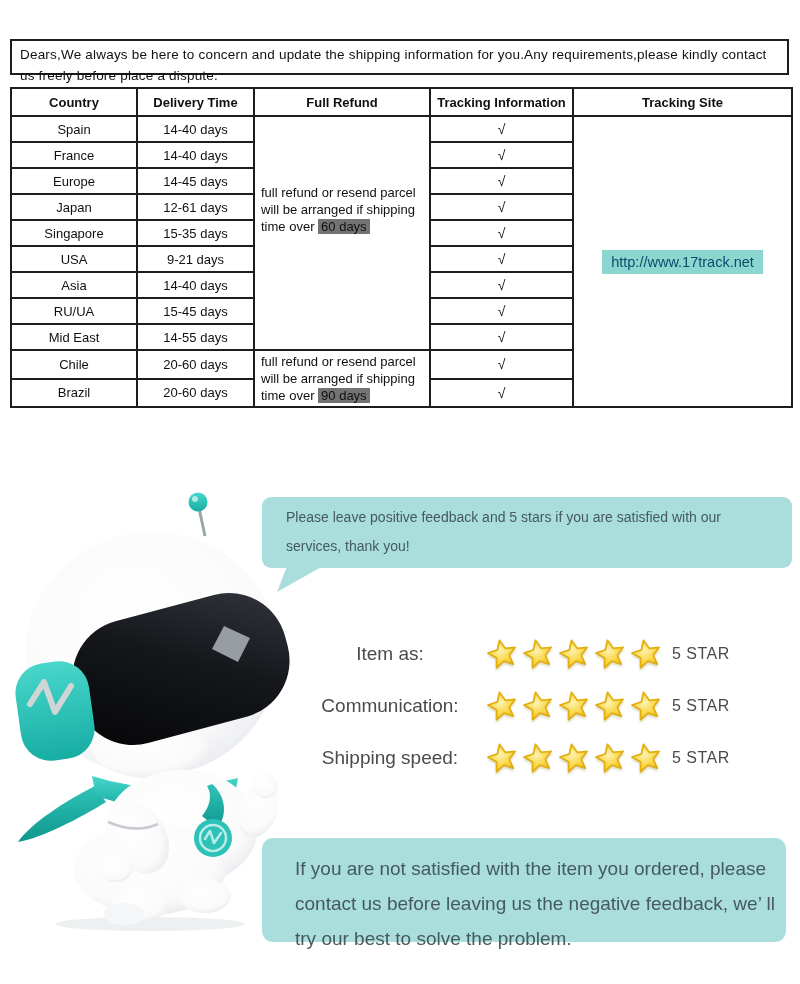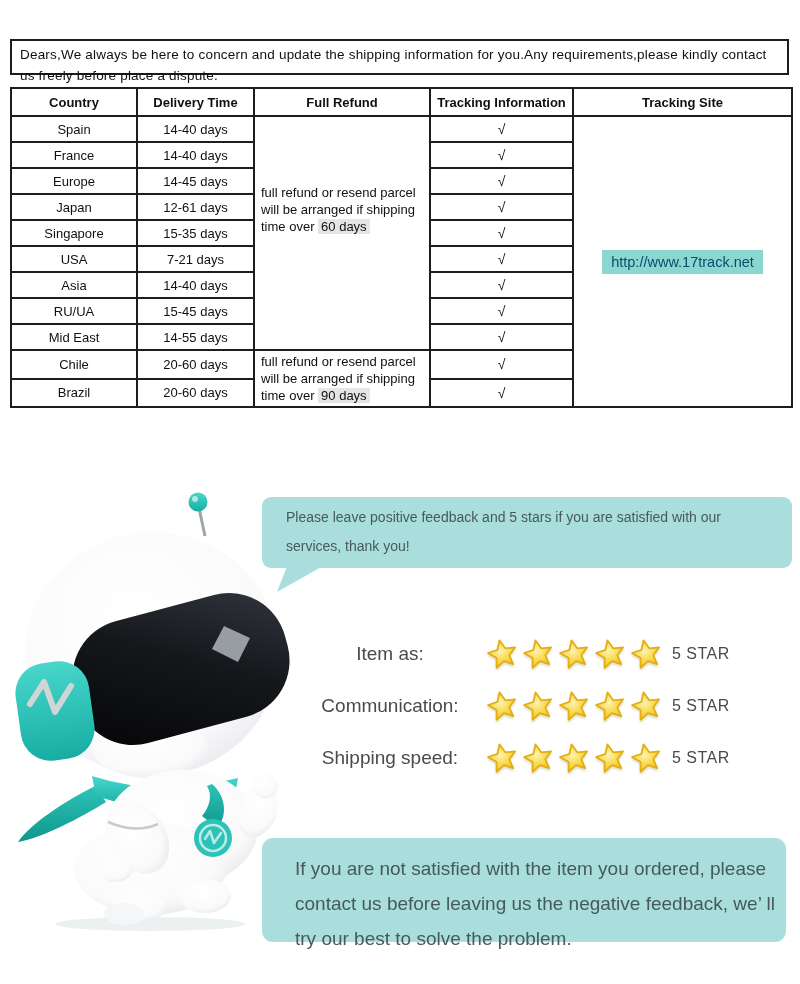--- a/index.html
+++ b/index.html
@@ -13,21 +13,21 @@
 
   
   .tblwrap{position:absolute;left:10px;top:87px;width:781px;}
   table{border-collapse:collapse;width:781px;table-layout:fixed;}
   th,td{border:2px solid #1d1d1d;text-align:center;color:#101010;overflow:hidden;}
   th{font-size:13px;height:26px;font-weight:bold;padding:0;margin-left:24px;}
   td{font-size:13px;height:24px;padding:0;}
   td.chk{font-size:14px;}
   td.refund{text-align:left;padding:2px 6px;line-height:17px;vertical-align:middle;font-size:13px;}
   td.refund.tall{padding-bottom:50px;}
-  .hl{background:#e5e5e5;padding:0 3px;}
+  .hl{background:#737373;padding:0 3px;}
   td.site{vertical-align:middle;}
   .sitehl{background:#8bd7d0;padding:4px 9px;font-size:14.5px;color:#0c4a6e;}
 
   
   .bub1{position:absolute;left:262px;top:497px;width:530px;height:71px;background:#a9dedc;
         border-radius:9px;box-sizing:border-box;padding:6px 14px 0 24px;
         font-size:14px;line-height:29px;color:#465a5e;}
   .tail{position:absolute;left:277px;top:566px;width:46px;height:26px;background:#a9dedc;
         clip-path:polygon(22% 0,100% 0,0 100%);}
   .bub2{position:absolute;left:262px;top:838px;width:524px;height:104px;background:#a9dedc;
@@ -102,21 +102,21 @@
             <td>12-61 days</td>
             <td class="chk">√</td>
           </tr>
           <tr>
             <td>Singapore</td>
             <td>15-35 days</td>
             <td class="chk">√</td>
           </tr>
           <tr>
             <td>USA</td>
-            <td>7-21 days</td>
+            <td>9-21 days</td>
             <td class="chk">√</td>
           </tr>
           <tr>
             <td>Asia</td>
             <td>14-40 days</td>
             <td class="chk">√</td>
           </tr>
           <tr>
             <td>RU/UA</td>
             <td>15-45 days</td>

